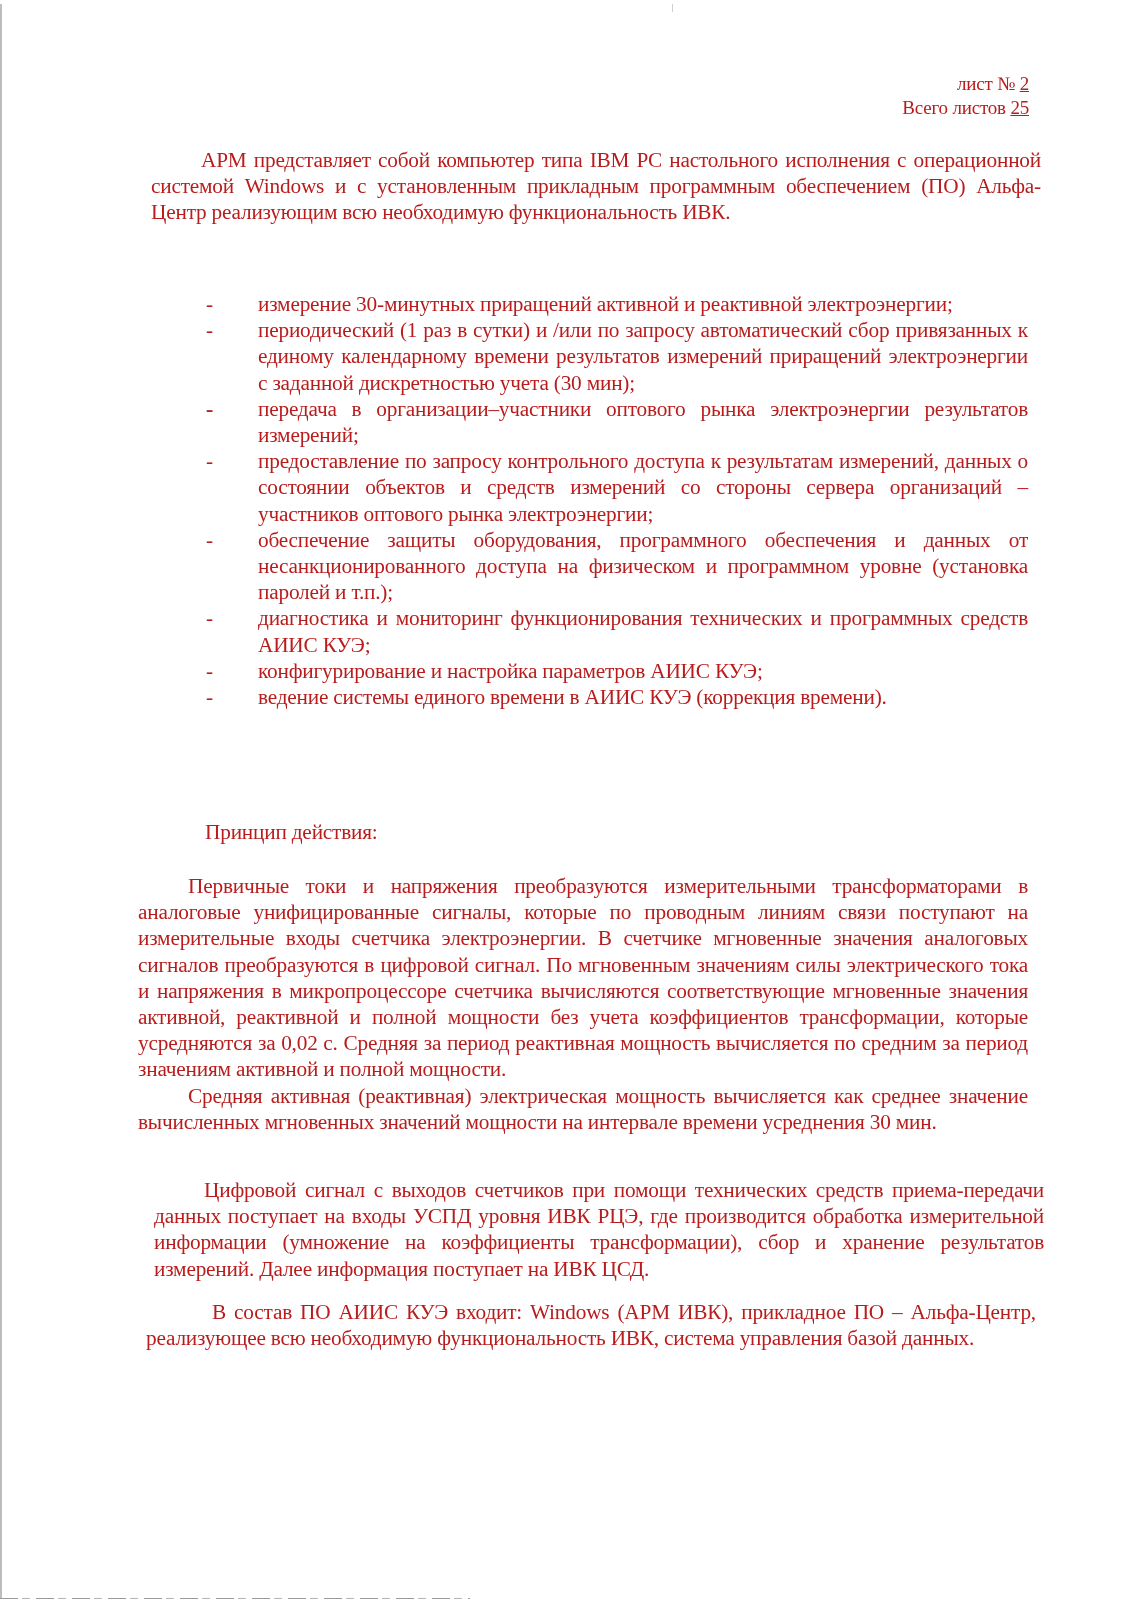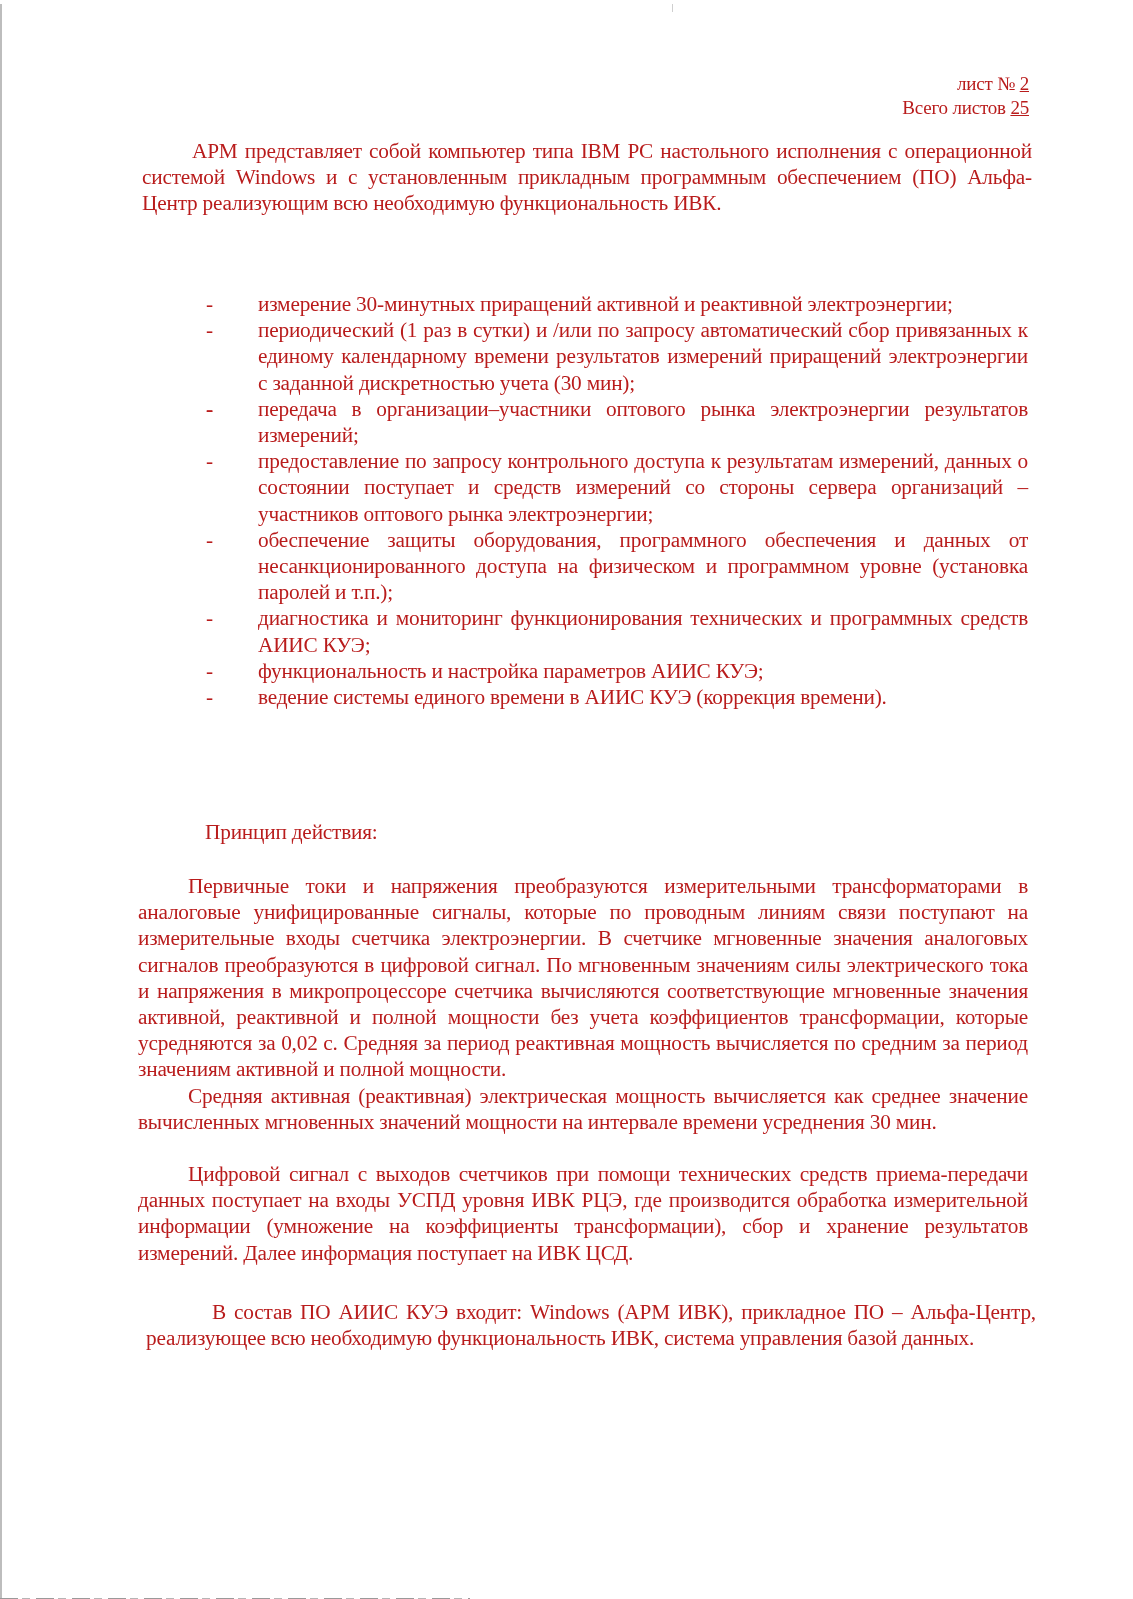--- a/index.html
+++ b/index.html
@@ -44,37 +44,37 @@
     <div>
       <span>лист №</span>
       <u>2</u>
     </div>
     <div>
       <span>Всего листов</span>
       <u>25</u>
     </div>
   </div>
 
-  <p class="para indent" style="top:130px;margin:4px;">АРМ представляет собой компьютер типа IBM PC настольного исполнения с операционной системой Windows и с установленным прикладным программным обеспечением (ПО) Альфа-Центр реализующим всю необходимую функциональность ИВК.</p>
+  <p class="para indent" style="top:130px;margin:13px;">АРМ представляет собой компьютер типа IBM PC настольного исполнения с операционной системой Windows и с установленным прикладным программным обеспечением (ПО) Альфа-Центр реализующим всю необходимую функциональность ИВК.</p>
 
 
   <ul class="list" style="top:287px;">
     <li><span class="dash">-</span><span>измерение 30-минутных приращений активной и реактивной электроэнергии;</span></li>
     <li><span class="dash">-</span><span>периодический (1 раз в сутки) и /или по запросу автоматический сбор привязанных к единому календарному времени результатов измерений приращений электроэнергии с заданной дискретностью учета (30 мин);</span></li>
     <li><span class="dash">-</span></li>
     <li><span class="dash">-</span><span>передача в организации–участники оптового рынка электроэнергии результатов измерений;</span></li>
-    <li><span class="dash">-</span><span>предоставление по запросу контрольного доступа к результатам измерений, данных о состоянии поступает и средств измерений со стороны сервера организаций – участников оптового рынка электроэнергии;</span></li>
+    <li><span class="dash">-</span><span>предоставление по запросу контрольного доступа к результатам измерений, данных о состоянии объектов и средств измерений со стороны сервера организаций – участников оптового рынка электроэнергии;</span></li>
     <li><span class="dash">-</span><span>обеспечение защиты оборудования, программного обеспечения и данных от несанкционированного доступа на физическом и программном уровне (установка паролей и т.п.);</span></li>
     <li><span class="dash">-</span><span>диагностика и мониторинг функционирования технических и программных средств АИИС КУЭ;</span></li>
-    <li><span class="dash">-</span><span>функциональность и настройка параметров АИИС КУЭ;</span></li>
+    <li><span class="dash">-</span><span>конфигурирование и настройка параметров АИИС КУЭ;</span></li>
     <li><span class="dash">-</span><span>ведение системы единого времени в АИИС КУЭ (коррекция времени).</span></li>
   </ul>
 
   <div class="lead" style="top:815px;left:205px;">Принцип действия:</div>
 
   <p class="para indent" style="top:869px;margin:0;">Первичные токи и напряжения преобразуются измерительными трансформаторами в аналоговые унифицированные сигналы, которые по проводным линиям связи поступают на измерительные входы счетчика электроэнергии. В счетчике мгновенные значения аналоговых сигналов преобразуются в цифровой сигнал. По мгновенным значениям силы электрического тока и напряжения в микропроцессоре счетчика вычисляются соответствующие мгновенные значения активной, реактивной и полной мощности без учета коэффициентов трансформации, которые усредняются за 0,02 с. Средняя за период реактивная мощность вычисляется по средним за период значениям активной и полной мощности.</p>
   <p class="para indent" style="top:1079px;margin:0;">Средняя активная (реактивная) электрическая мощность вычисляется как среднее значение вычисленных мгновенных значений мощности на интервале времени усреднения 30 мин.</p>
-  <p class="para indent" style="top:1157px;margin:0;">Цифровой сигнал с выходов счетчиков при помощи технических средств приема-передачи данных поступает на входы УСПД уровня ИВК РЦЭ, где производится обработка измерительной информации (умножение на коэффициенты трансформации), сбор и хранение результатов измерений. Далее информация поступает на ИВК ЦСД.</p>
+  <p class="para indent" style="top:1157px;margin:16px;">Цифровой сигнал с выходов счетчиков при помощи технических средств приема-передачи данных поступает на входы УСПД уровня ИВК РЦЭ, где производится обработка измерительной информации (умножение на коэффициенты трансформации), сбор и хранение результатов измерений. Далее информация поступает на ИВК ЦСД.</p>
 
   <p class="para indent" style="top:1287px;margin:8px;text-indent:66px;">В состав ПО АИИС КУЭ входит: Windows (АРМ ИВК), прикладное ПО – Альфа-Центр, реализующее всю необходимую функциональность ИВК, система управления базой данных.</p>
 
   <div class="bottom-strip"></div>
 </div>
 
 </body></html>

